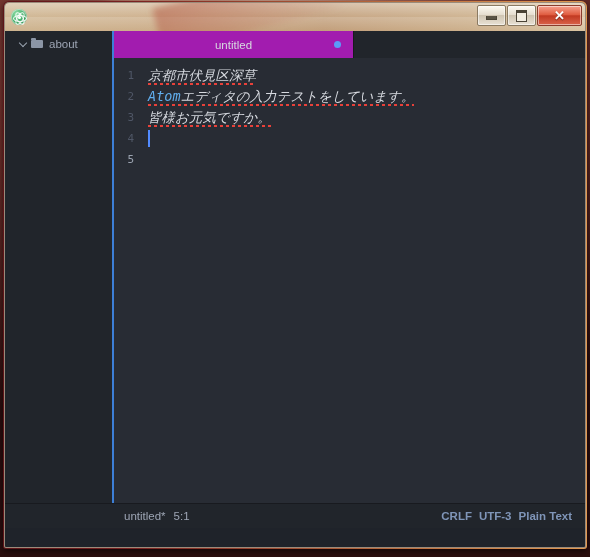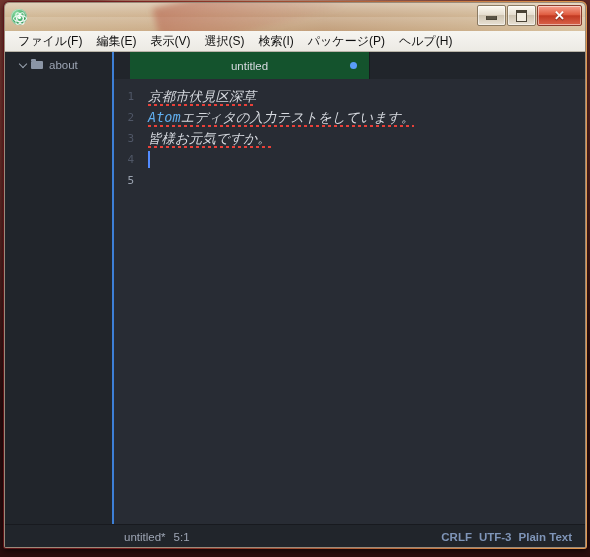--- a/index.html
+++ b/index.html
@@ -254,28 +254,27 @@
   #tab-bar {
     height: 27px;
     background: #21252b;
     display: flex;
     align-items: stretch;
     flex: 0 0 27px;
     position: relative;
   }
   .tab {
     width: 240px;
-    background: #14532d;
+    background: #a21caf;
     display: flex;
     align-items: center;
     justify-content: center;
     position: relative;
     border-right: 1px solid #181a1f;
     box-sizing: border-box;
-    margin-left: 16px;
   }
   .tab-title {
     font-size: 11.5px;
     color: #d7dae0;
     white-space: nowrap;
   }
   .tab-modified {
     position: absolute;
     right: 12px; top: 50%;
     margin-top: -3.5px;
@@ -398,29 +397,20 @@
           </div>
           <div class="win-btn">
             <div class="glyph-max"></div>
           </div>
           <div class="win-btn close">
             <div class="glyph-close">✕</div>
           </div>
         </div>
       </div>
 
-      <div id="menubar">
-        <div class="menu-item">ファイル(F)</div>
-        <div class="menu-item">編集(E)</div>
-        <div class="menu-item">表示(V)</div>
-        <div class="menu-item">選択(S)</div>
-        <div class="menu-item">検索(I)</div>
-        <div class="menu-item">パッケージ(P)</div>
-        <div class="menu-item">ヘルプ(H)</div>
-      </div>
 
       <div id="atom-body">
         <div id="atom-main">
 
           <div id="tree-view">
             <div class="tree-row">
               <span class="chev"></span>
               <span class="folder-icon"></span>
               <span class="tree-label">about</span>
             </div>

